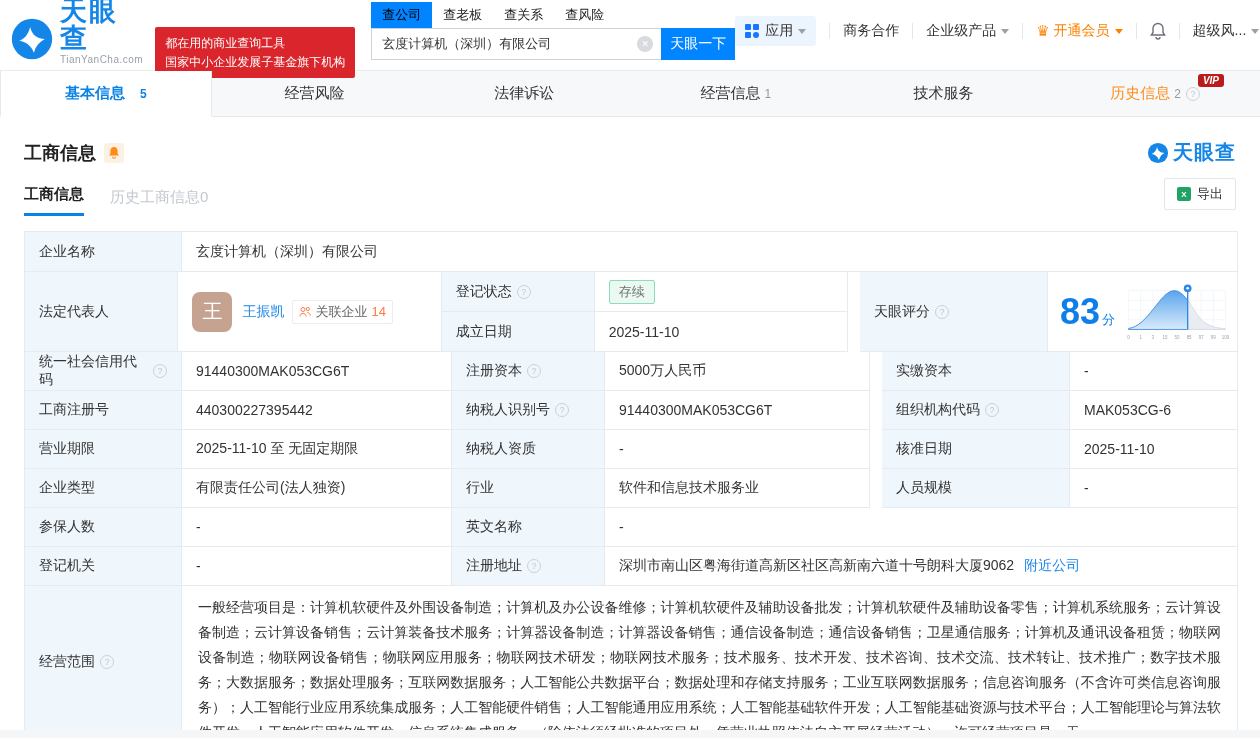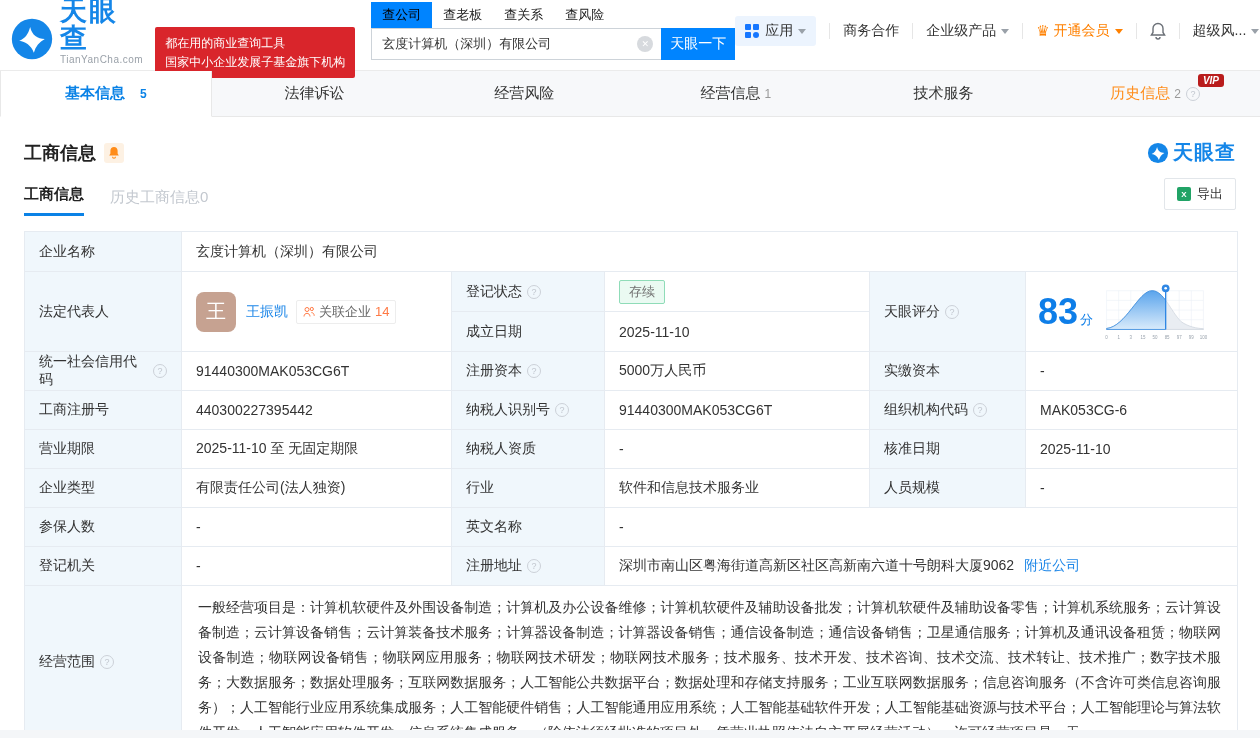--- a/index.html
+++ b/index.html
@@ -70,21 +70,21 @@
     border:1px solid #e2e6ea; background:#fff; border-radius:2px; padding:6px 12px; font-size:13px; color:#333; cursor:pointer; font-family:inherit; }
   .xls { width:14px; height:14px; background:#21a366; border-radius:2px; color:#fff; font-size:8px;
     font-weight:bold; display:flex; align-items:center; justify-content:center; }
 
   
   .t { margin:15px 22px 0 24px; border:1px solid #e6ebf1; font-size:14px; }
   .row { display:flex; }
   .cell { padding:0 14px; display:flex; align-items:center; border-right:1px solid #e6ebf1; border-bottom:1px solid #e6ebf1; }
   .lbl { background:#f0f7fc; }
   .val { background:#fff; }
-  .c1{width:157px;} .c2{width:270px;} .c3{width:153px;} .c4{width:265px;} .c5{width:156px;}
+  .c1{width:157px;} .c2{width:270px;} .c3{width:153px;} .c4{width:265px;} .c5{width:188px;margin-left:12px;}
   .fx { flex:1; }
   .h40{height:40px;} .h39{height:39px;} .h80{height:80px;}
   .noR { border-right:none; }
   .t .row:last-child .cell { border-bottom:none; }
   .mid { width:418px; display:flex; flex-direction:column; }
   .mrow { display:flex; height:40px; }
   .mrow .cell { height:40px; }
   .right { flex:1; display:flex; }
 
   .avatar { width:40px; height:40px; border-radius:8px; background:#c6a291; color:#fff; font-size:20px;
@@ -187,25 +187,25 @@
   </div>
 
   <div class="gap8"></div>
 
   <div class="navbar">
     <div class="ntab on">
       <span>基本信息</span>
         <span class="cnt">5</span>
     </div>
     <div class="ntab">
+      <span>经营风险</span>
+        <span class="cnt"></span>
+    </div>
+    <div class="ntab">
       <span>法律诉讼</span>
-        <span class="cnt"></span>
-    </div>
-    <div class="ntab">
-      <span>经营风险</span>
         <span class="cnt"></span>
     </div>
     <div class="ntab">
       <span>经营信息</span>
         <span class="cnt">1</span>
     </div>
     <div class="ntab">
       <span>技术服务</span>
         <span class="cnt"></span>
     </div>

